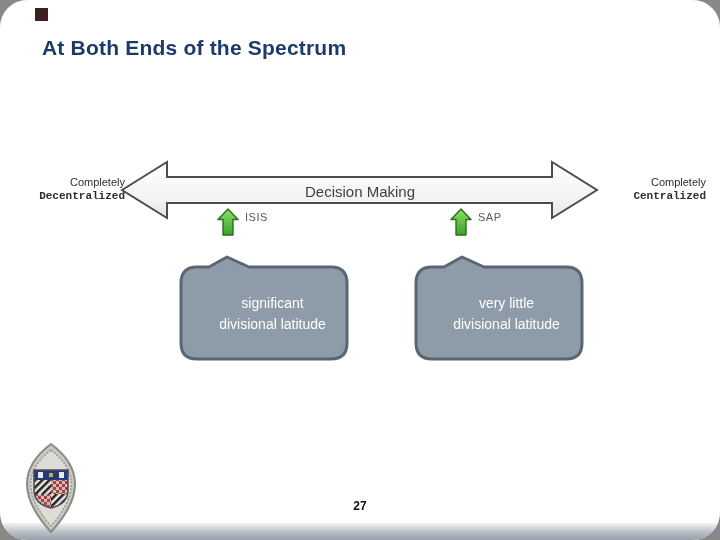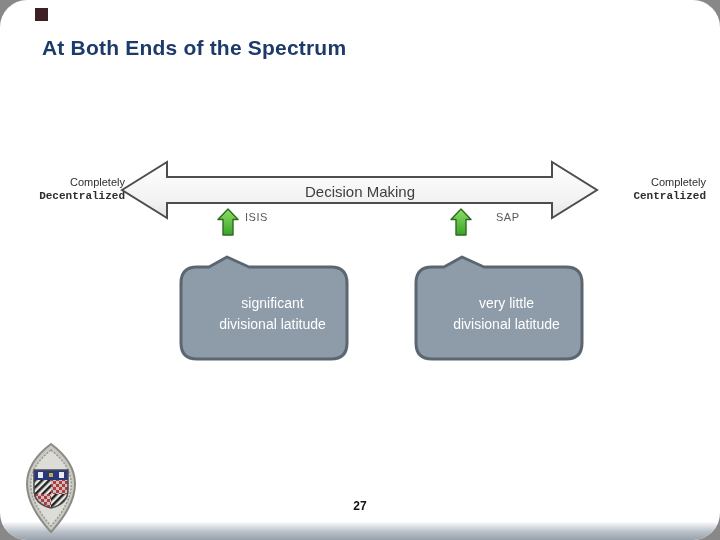--- a/index.html
+++ b/index.html
@@ -27,21 +27,21 @@
     position:absolute;left:260px;top:183px;width:200px;text-align:center;
     font-size:15px;color:#3f3f3f;
   }
   .marker{position:absolute;top:208px;}
   .marker-isis{left:217px;}
   .marker-sap{left:450px;}
   .marker-label{
     position:absolute;top:211px;font-size:11px;color:#595959;letter-spacing:0.5px;
   }
   .marker-label-isis{left:245px;}
-  .marker-label-sap{left:496px;}
+  .marker-label-sap{left:478px;}
   .callout{position:absolute;top:255px;}
   .callout-left{left:179px;}
   .callout-right{left:414px;}
   .callout-text{
     position:absolute;top:293px;width:185px;text-align:center;color:#ffffff;
     font-size:14px;line-height:21px;
   }
   .callout-text.left{left:180px;}
   .callout-text.right{left:414px;}
   .page-number{

